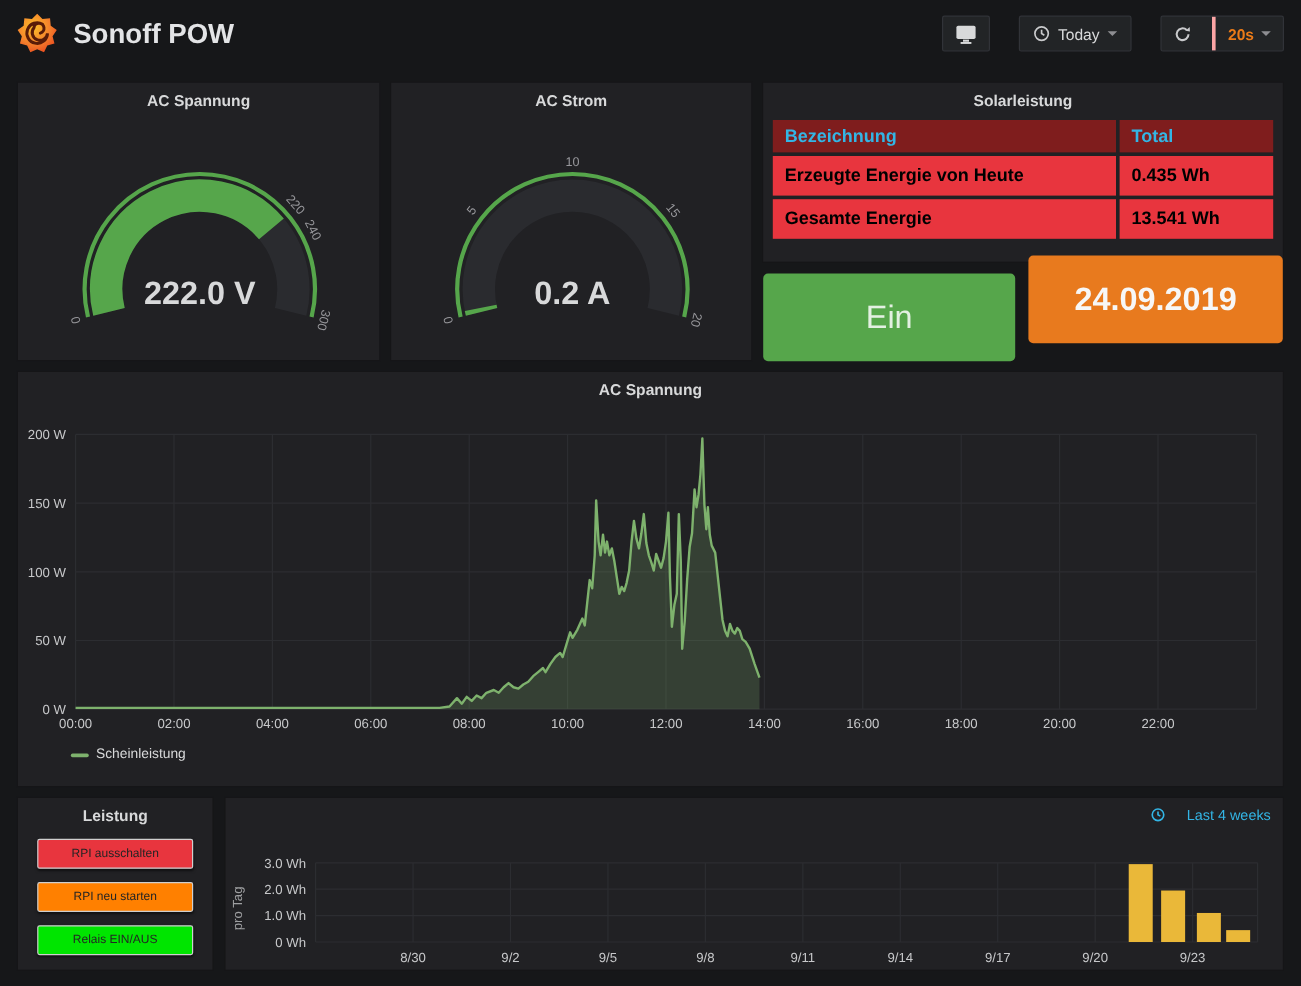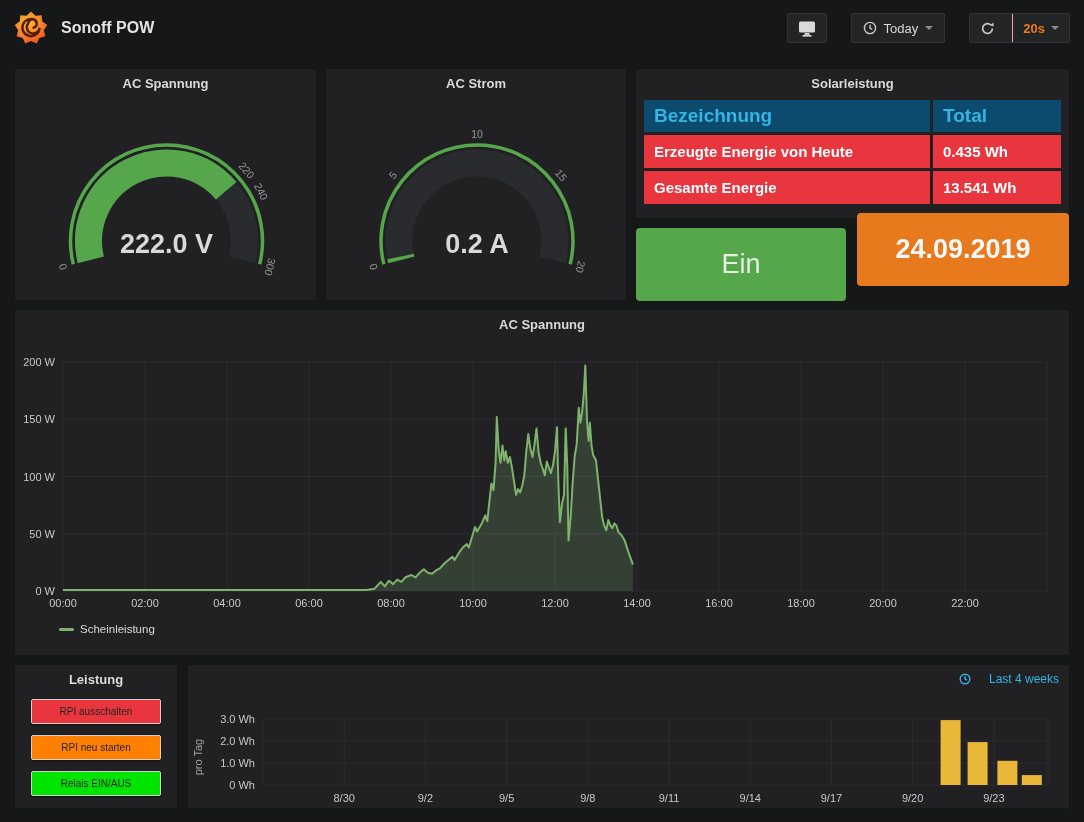--- a/index.html
+++ b/index.html
@@ -8,41 +8,41 @@
     --table_red:#e8353e; --orange:#e87a1e; --link_blue:#33b5e5; --grid:#2c2d31;
     --gauge_track:#2a2b2f; --refresh_orange:#eb7b18;
   }
   *{box-sizing:border-box;margin:0;padding:0}
   html,body{background:var(--page_bg,#161719)}
   body{width:1084px;height:822px;overflow:hidden;font-family:"Liberation Sans",sans-serif;color:var(--text)}
   .screen{position:relative;width:1084px;height:822px}
   
   .topnav{display:flex;align-items:center;height:56px;padding:0 14px}
   .logo{width:34px;height:34px;margin-right:13px;cursor:pointer;flex:0 0 auto}
-  .dash-title{font-size:16px;font-weight:700;color:#e3e4e6;cursor:pointer}
+  .dash-title{font-size:23px;font-weight:700;color:#e3e4e6;cursor:pointer}
   .nav-right{margin-left:auto;display:flex;gap:24px;align-items:center}
   .navbtn{height:30px;background:#222426;border:1px solid #313338;border-radius:2px;color:var(--text);
     display:flex;align-items:center;gap:7px;padding:0 11px;font-size:13px;cursor:pointer;font-family:inherit}
   .navbtn.icon-only{padding:0 10px}
   .refresh-group{padding:0}
   .refresh-group .seg{display:flex;align-items:center;gap:6px;padding:0 10px;height:100%}
-  .refresh-group .seg+.seg{border-left:1px solid #fca5a5}
+  .refresh-group .seg+.seg{border-left:3px solid #fca5a5}
   .orange-text{color:var(--refresh_orange,#eb7b18);font-weight:700}
   .caret{width:0;height:0;border-left:4px solid transparent;border-right:4px solid transparent;border-top:4px solid #8e8e92;display:inline-block}
   
   .panel{position:absolute;background:var(--panel_bg,#212124);border:1px solid rgba(0,0,0,.35)}
   .ptitle{text-align:center;font-size:13px;font-weight:700;color:var(--text);padding-top:7px;cursor:pointer}
   .gauge-svg,.chart-svg{position:absolute;left:0;top:0}
   
   .solar-table{margin:9px 8px 0 8px}
   .t-head,.t-row{display:grid;grid-template-columns:1fr 128px;column-gap:3px}
   .t-head{margin-bottom:3px}
-  .t-head .cell{background:#0c4a6e;color:var(--link_blue,#33b5e5);font-weight:700;font-size:19px;padding:5px 10px;cursor:pointer}
+  .t-head .cell{background:#7f1d1d;color:var(--link_blue,#33b5e5);font-weight:700;font-size:15px;padding:5px 10px;cursor:pointer}
   .t-row{margin-bottom:3px}
-  .t-row .cell{background:var(--table_red,#e8353e);color:#ffffff;font-weight:700;font-size:15px;padding:8px 10px}
+  .t-row .cell{background:var(--table_red,#e8353e);color:#000000;font-weight:700;font-size:15px;padding:8px 10px}
   
   .bigval{display:flex;align-items:center;justify-content:center;font-size:27px;border-radius:4px;border:none}
   #p-ein{background:var(--green,#56a64b);color:#e3f0e2;font-weight:500}
   #p-date{background:var(--orange,#e87a1e);color:#f7f7f7;font-weight:700}
   
   .legend{position:absolute;left:44px;top:313px;font-size:11.5px;color:var(--text);display:flex;align-items:center;gap:6px;cursor:pointer}
   .legend .dash{width:15px;height:3px;border-radius:2px;background:var(--line_green,#7eb26d);display:inline-block}
   
   .ctrl-wrap{margin-top:12px}
   .ctrl-btn{display:block;width:130px;height:25px;margin:0 auto 11px auto;border:1px solid #cfcfcf;border-radius:2px;

